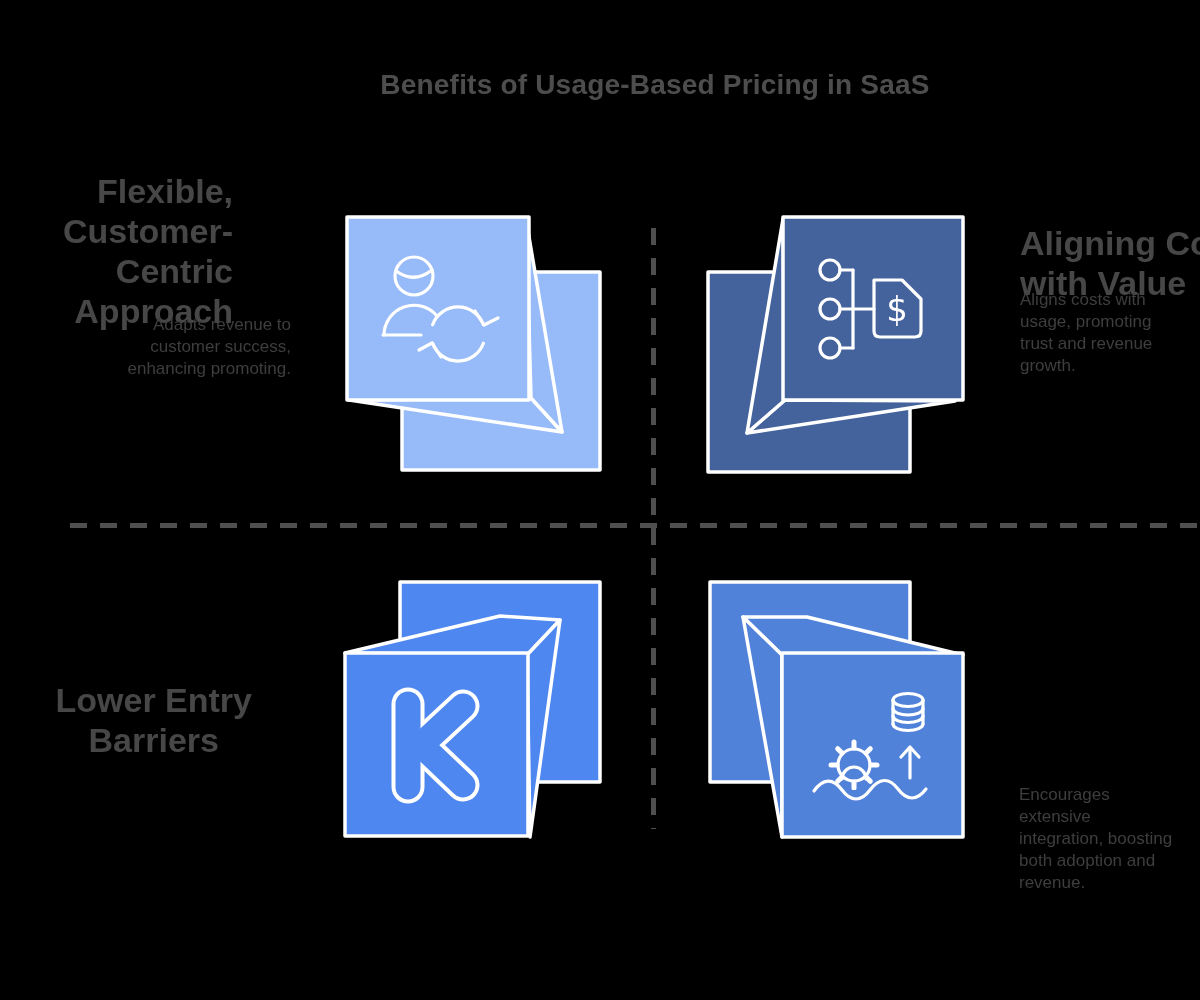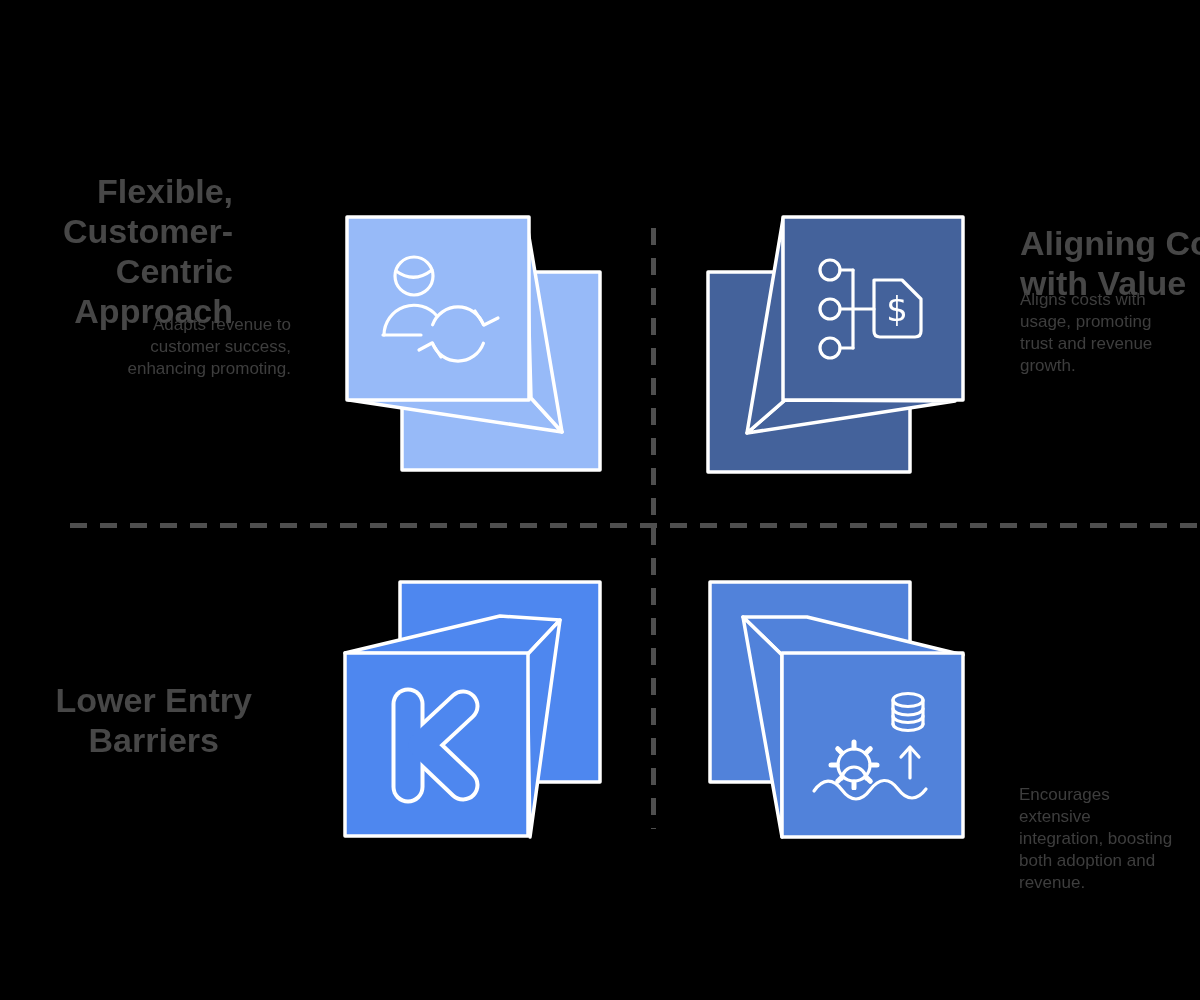--- a/index.html
+++ b/index.html
@@ -54,20 +54,21 @@
   .ink{ fill:none; stroke:var(--cube-stroke); stroke-width:3.2; stroke-linecap:round; stroke-linejoin:round; }
   .k-sil{ fill:none; stroke:var(--cube-stroke); stroke-width:33; stroke-linecap:round; stroke-linejoin:round; }
   .k-core{ fill:none; stroke:var(--quadrant-bl); stroke-width:25; stroke-linecap:round; stroke-linejoin:round; }
   .tag-dollar{ fill:var(--cube-stroke); font-family:"DejaVu Sans", sans-serif; font-size:34px; text-anchor:middle; }
 </style>
 </head>
 <body>
 
 <div id="canvas">
 
+  <div class="title">Benefits of Usage-Based Pricing in SaaS</div>
 
   <div class="divider-h"></div>
   <div class="divider-v"></div>
 
   <div class="heading h-tl">Flexible,
 Customer-
 Centric
 Approach</div>
   <div class="body b-tl">Adapts revenue to
 customer success,

